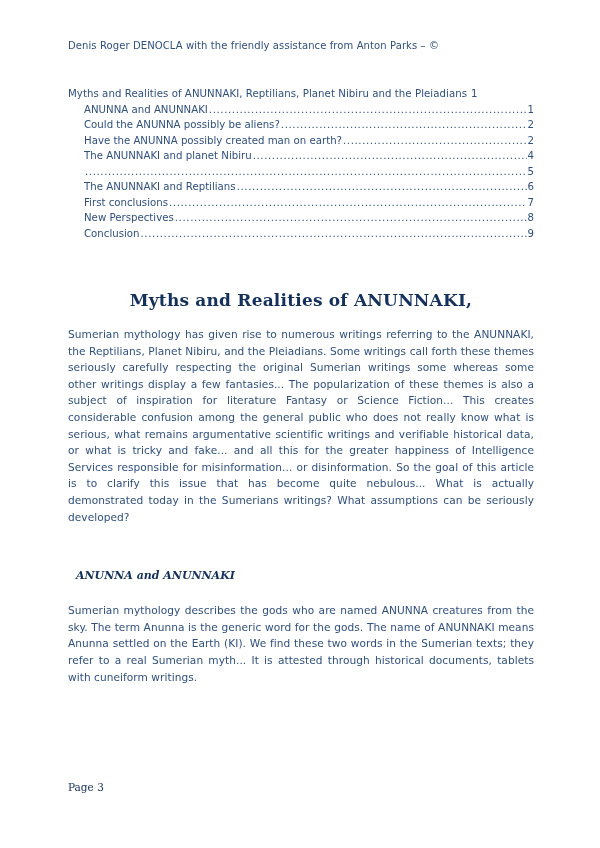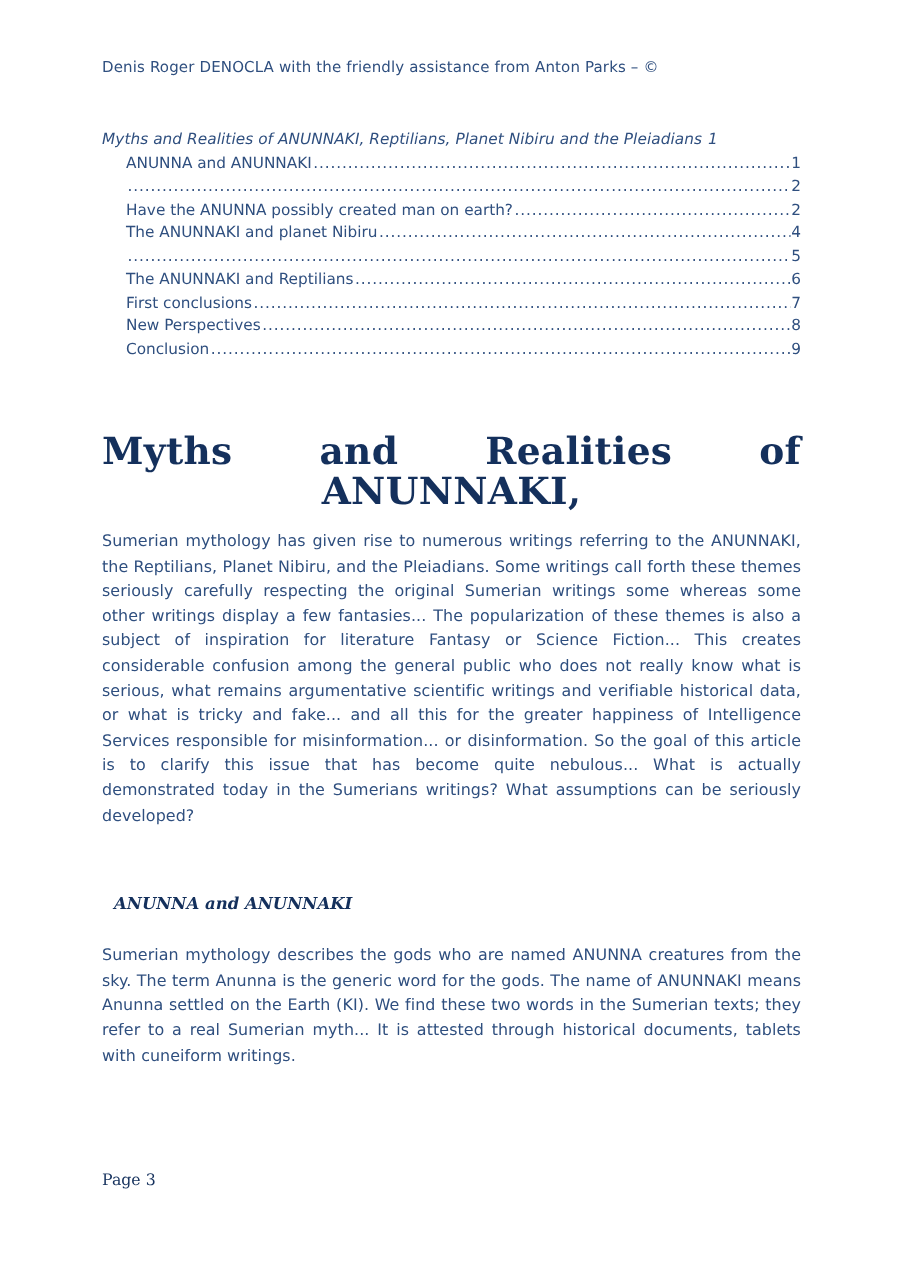--- a/index.html
+++ b/index.html
@@ -44,21 +44,20 @@
   .toc {
     margin-top: 34px;
     font-size: 10.2px;
     color: #2f4f7f;
   }
   .toc-title {
     display: flex;
     align-items: center;
     margin-bottom: 2.5px;
     letter-spacing: 0.05px;
-    font-style: italic;
   }
   .toc-title .t-text { white-space: nowrap; }
   .toc-title .t-page { margin-left: 4px; }
 
   .toc-row {
     display: flex;
     align-items: flex-end;
     margin-left: 16px;
     line-height: 15.5px;
     white-space: nowrap;
@@ -72,21 +71,21 @@
     font-size: 10.2px;
     letter-spacing: 0.6px;
     color: #2f4f7f;
   }
   .toc-row .t-page { flex: 0 0 auto; text-align: right; }
 
   
   h1.doc-title {
     margin: 46px 0 0 0;
     font-family: "DejaVu Serif", serif;
-    font-size: 25px;
+    font-size: 17px;
     line-height: 27px;
     font-weight: bold;
     color: #14305c;
     text-align: justify;
     text-align-last: center;
     letter-spacing: 0.2px;
   }
   h1.doc-title .tl {
     display: block;
     text-align: justify;
@@ -141,20 +140,21 @@
         <span class="t-page">1</span>
       </div>
 
       <div class="toc-row">
         <span class="t-text">ANUNNA and ANUNNAKI</span>
         <span class="t-dots">........................................................................................................................................................................................</span>
         <span class="t-page">1</span>
       </div>
 
       <div class="toc-row">
+        <span class="t-text">Could the ANUNNA possibly be aliens?</span>
         <span class="t-dots">........................................................................................................................................................................................</span>
         <span class="t-page">2</span>
       </div>
 
       <div class="toc-row">
         <span class="t-text">Have the ANUNNA possibly created man on earth?</span>
         <span class="t-dots">........................................................................................................................................................................................</span>
         <span class="t-page">2</span>
       </div>
 

